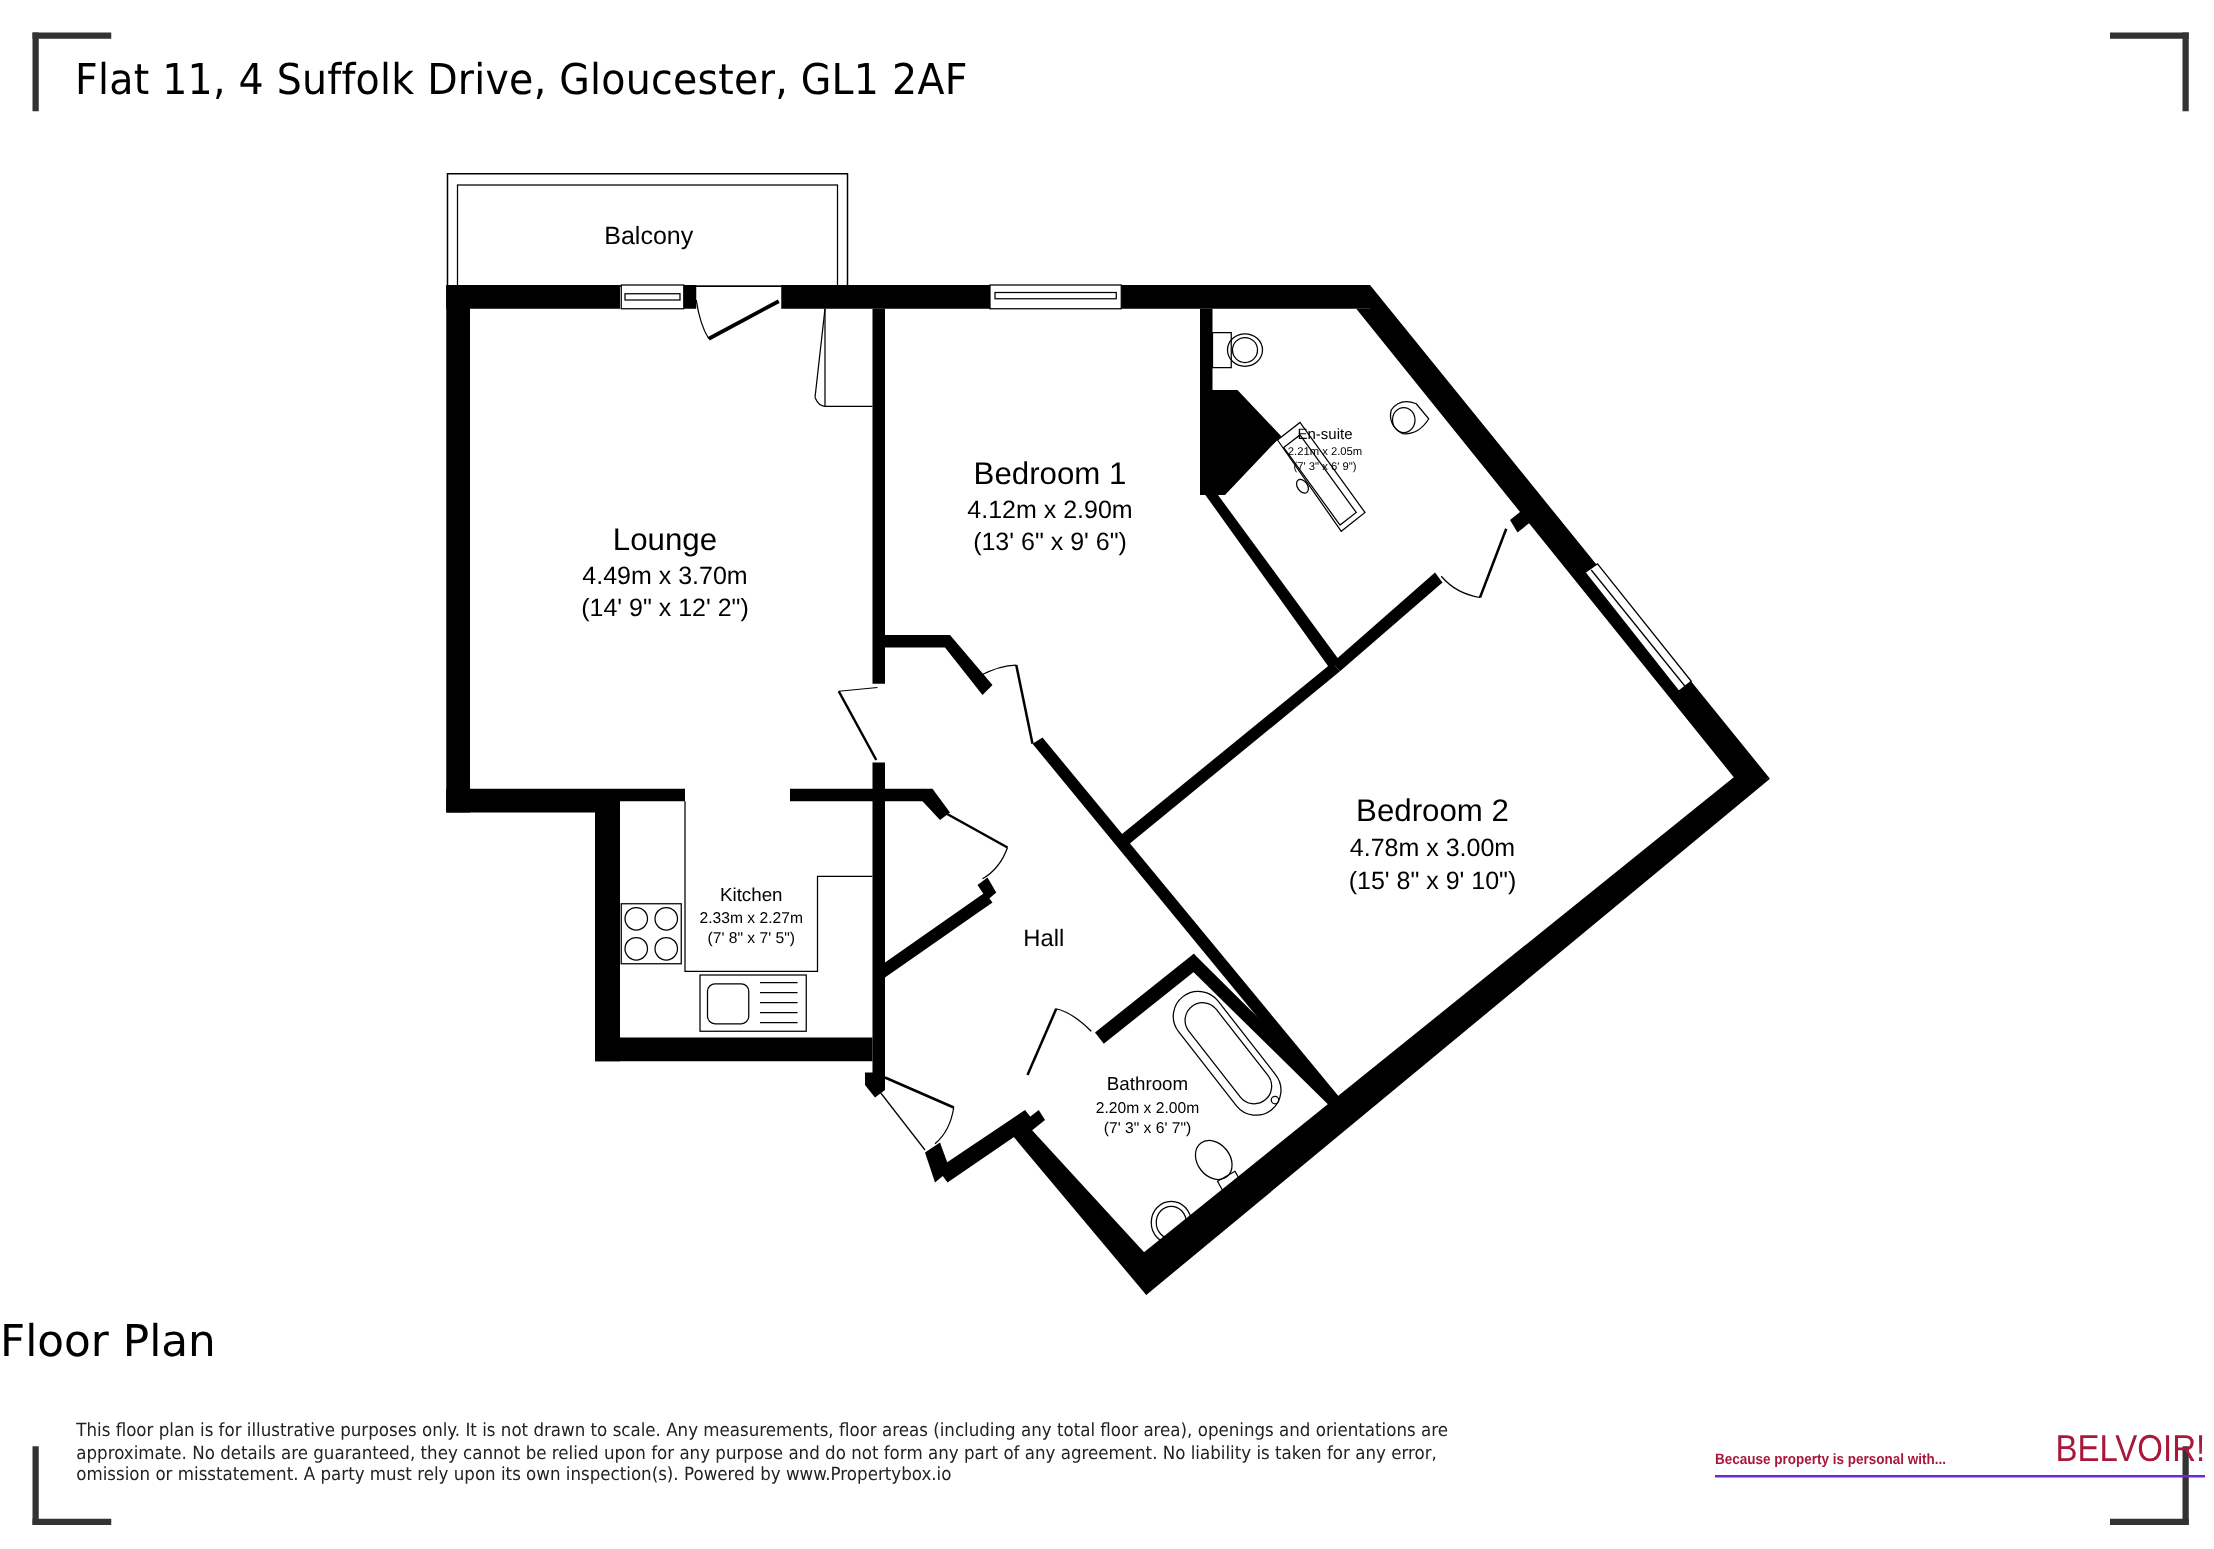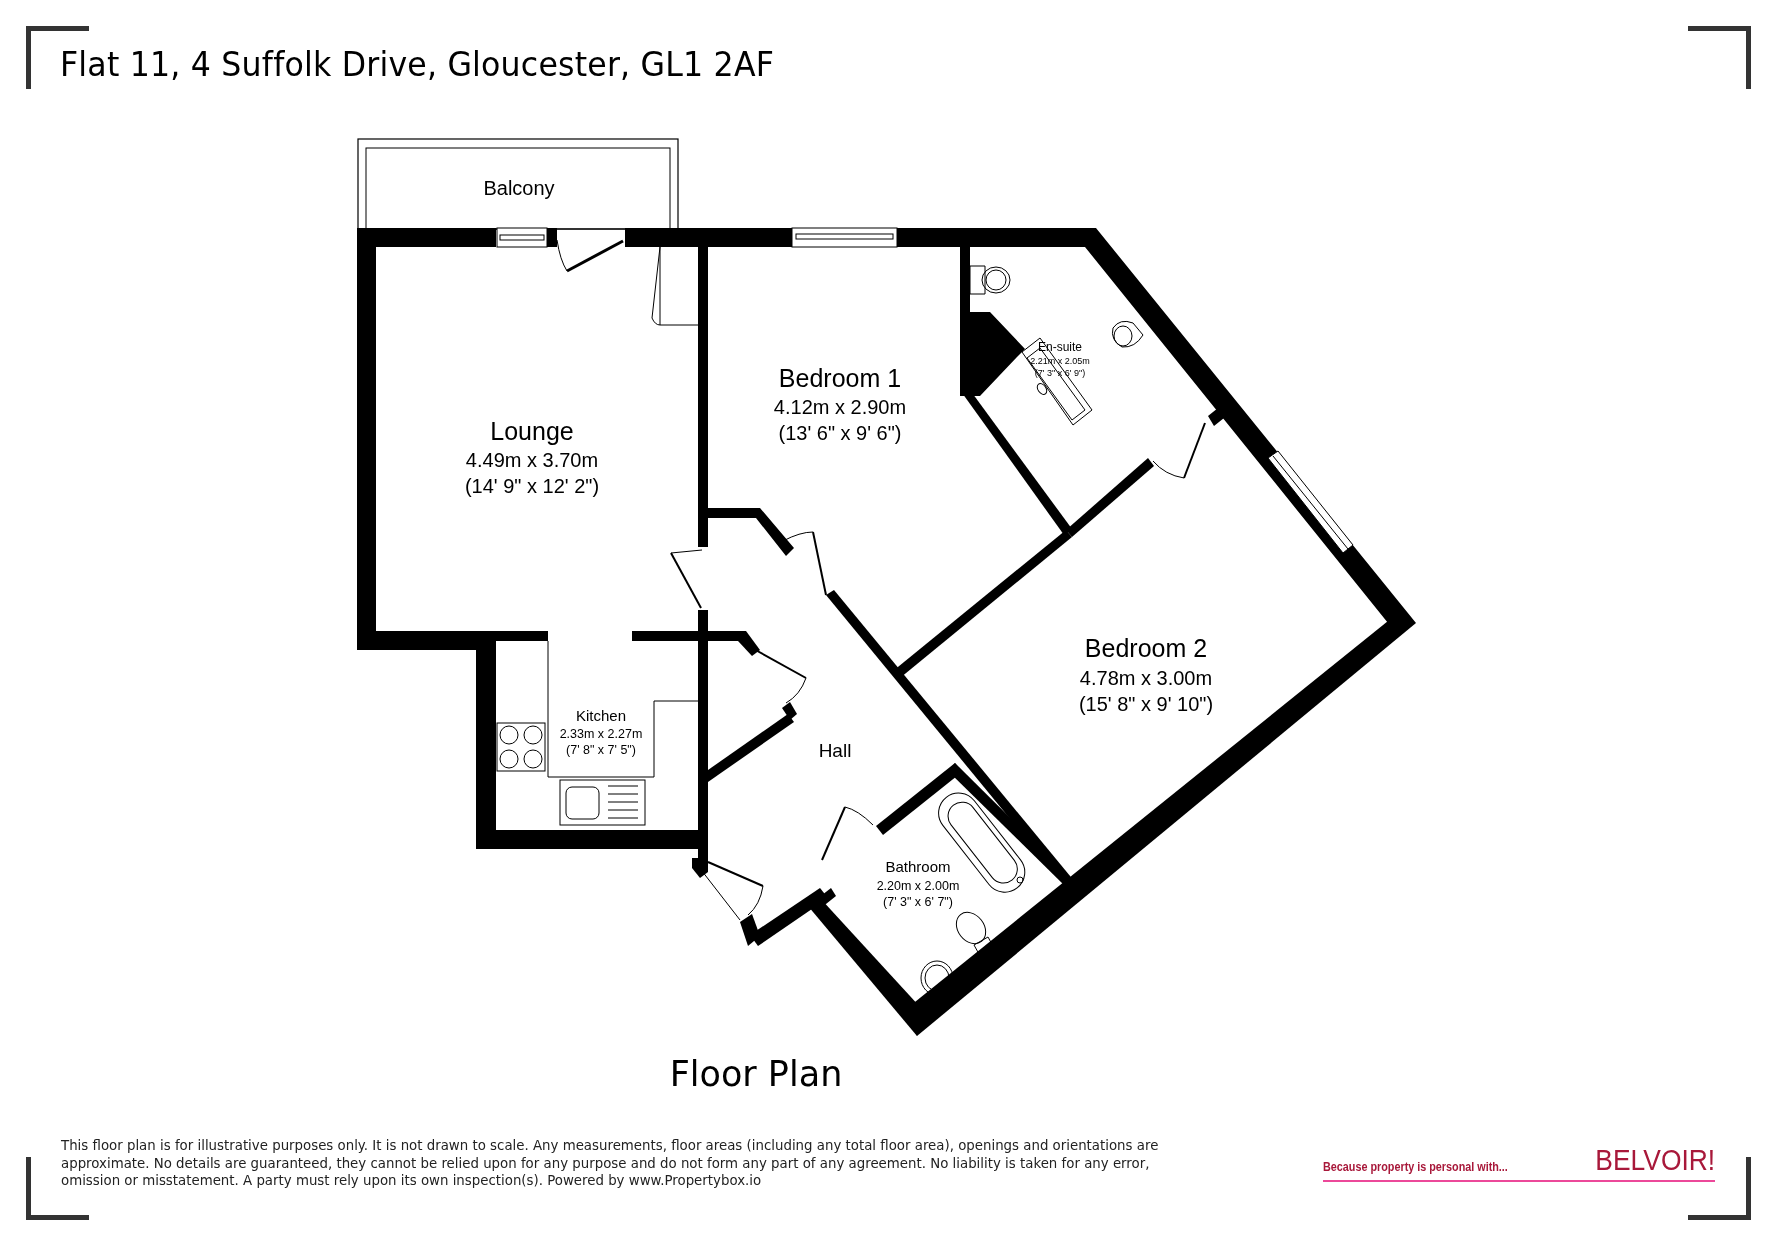--- a/index.html
+++ b/index.html
@@ -4,24 +4,24 @@
 <style>
   html, body { margin:0; padding:0; background:#ffffff; }
   body { width:1771px; height:1239px; position:relative; overflow:hidden; font-family:"DejaVu Sans", sans-serif; color:#000; }
   .title { position:absolute; left:60px; top:44px; font-size:34px; font-family:"DejaVu Sans", sans-serif; letter-spacing:0.2px; white-space:nowrap; transform:scaleX(0.93); transform-origin:left top; }
   .corner { position:absolute; width:58px; height:58px; border-color:#333; border-style:solid; border-width:0; }
   .corner.tl { left:26px; top:26px; border-top-width:5px; border-left-width:5px; }
   .corner.tr { left:1688px; top:26px; border-top-width:5px; border-right-width:5px; }
   .corner.bl { left:26px; top:1157px; border-bottom-width:5px; border-left-width:5px; }
   .corner.br { left:1688px; top:1157px; border-bottom-width:5px; border-right-width:5px; }
   svg.plan { position:absolute; left:0; top:0; }
-  .floor-label { position:absolute; left:0; width:1512px; top:1054px; text-align:center; font-size:35px; font-family:"DejaVu Sans", sans-serif; }
+  .floor-label { position:absolute; left:0; width:1512px; top:1054px; font-size:35px; font-family:"DejaVu Sans", sans-serif; }
   .disclaimer { position:absolute; left:61px; top:1137px; width:1200px; font-size:14.5px; line-height:17.5px; color:#222; font-family:"DejaVu Sans", sans-serif; transform:scaleX(0.92); transform-origin:left top; }
   .disclaimer div { white-space:nowrap; }
-  .brand { position:absolute; left:1323px; top:1140px; width:392px; height:40px; border-bottom:2px solid #ec4899; }
+  .brand { position:absolute; left:1372px; top:1140px; width:392px; height:40px; border-bottom:2px solid #6d28d9; }
   .brand .tagline { position:absolute; left:0; bottom:6px; font-size:12px; color:#a8183a; font-weight:bold; font-family:"Liberation Sans", sans-serif; white-space:nowrap; transform:scaleX(0.9); transform-origin:left bottom; }
   .brand .logo { position:absolute; right:0; bottom:3px; font-size:30px; color:#a8183a; font-family:"Liberation Sans", sans-serif; letter-spacing:0px; transform:scaleX(0.88); transform-origin:right bottom; }
   .room-text { font-family:"Liberation Sans", sans-serif; fill:#000; text-anchor:middle; }
 </style>
 </head>
 <body>
 
 <div class="corner tl"></div>
 <div class="corner tr"></div>
 <div class="corner bl"></div>

